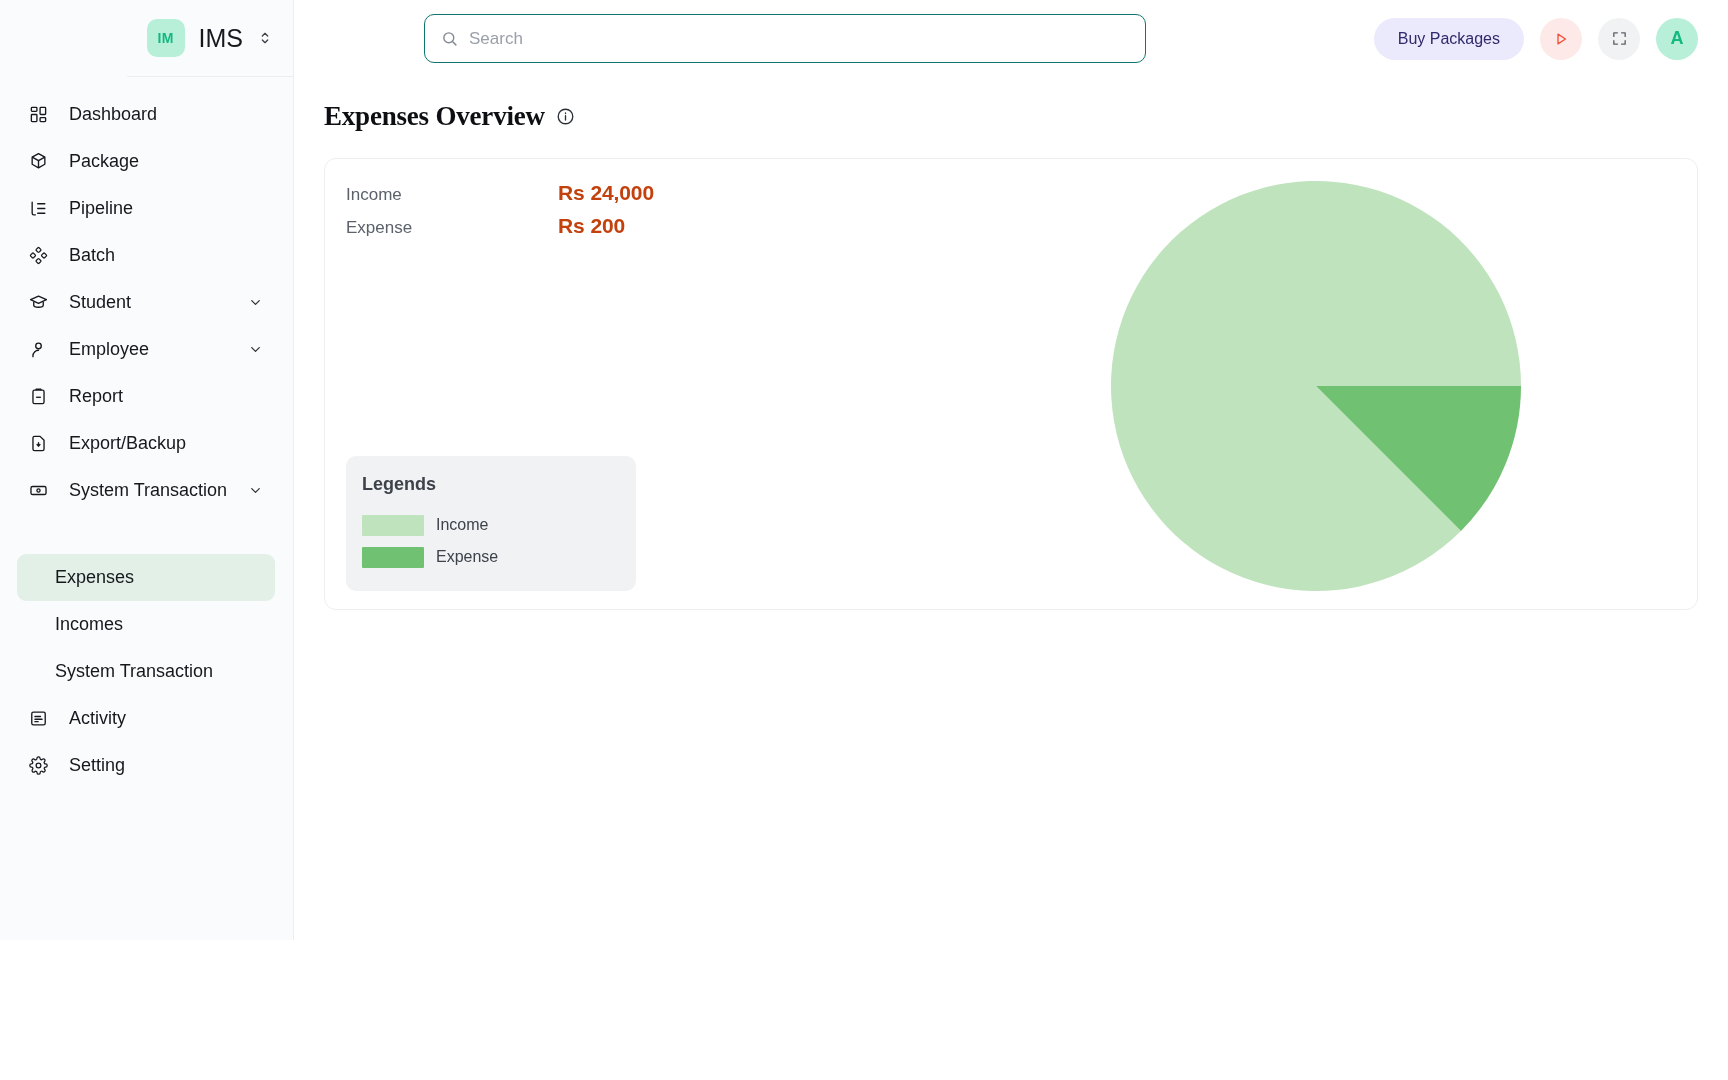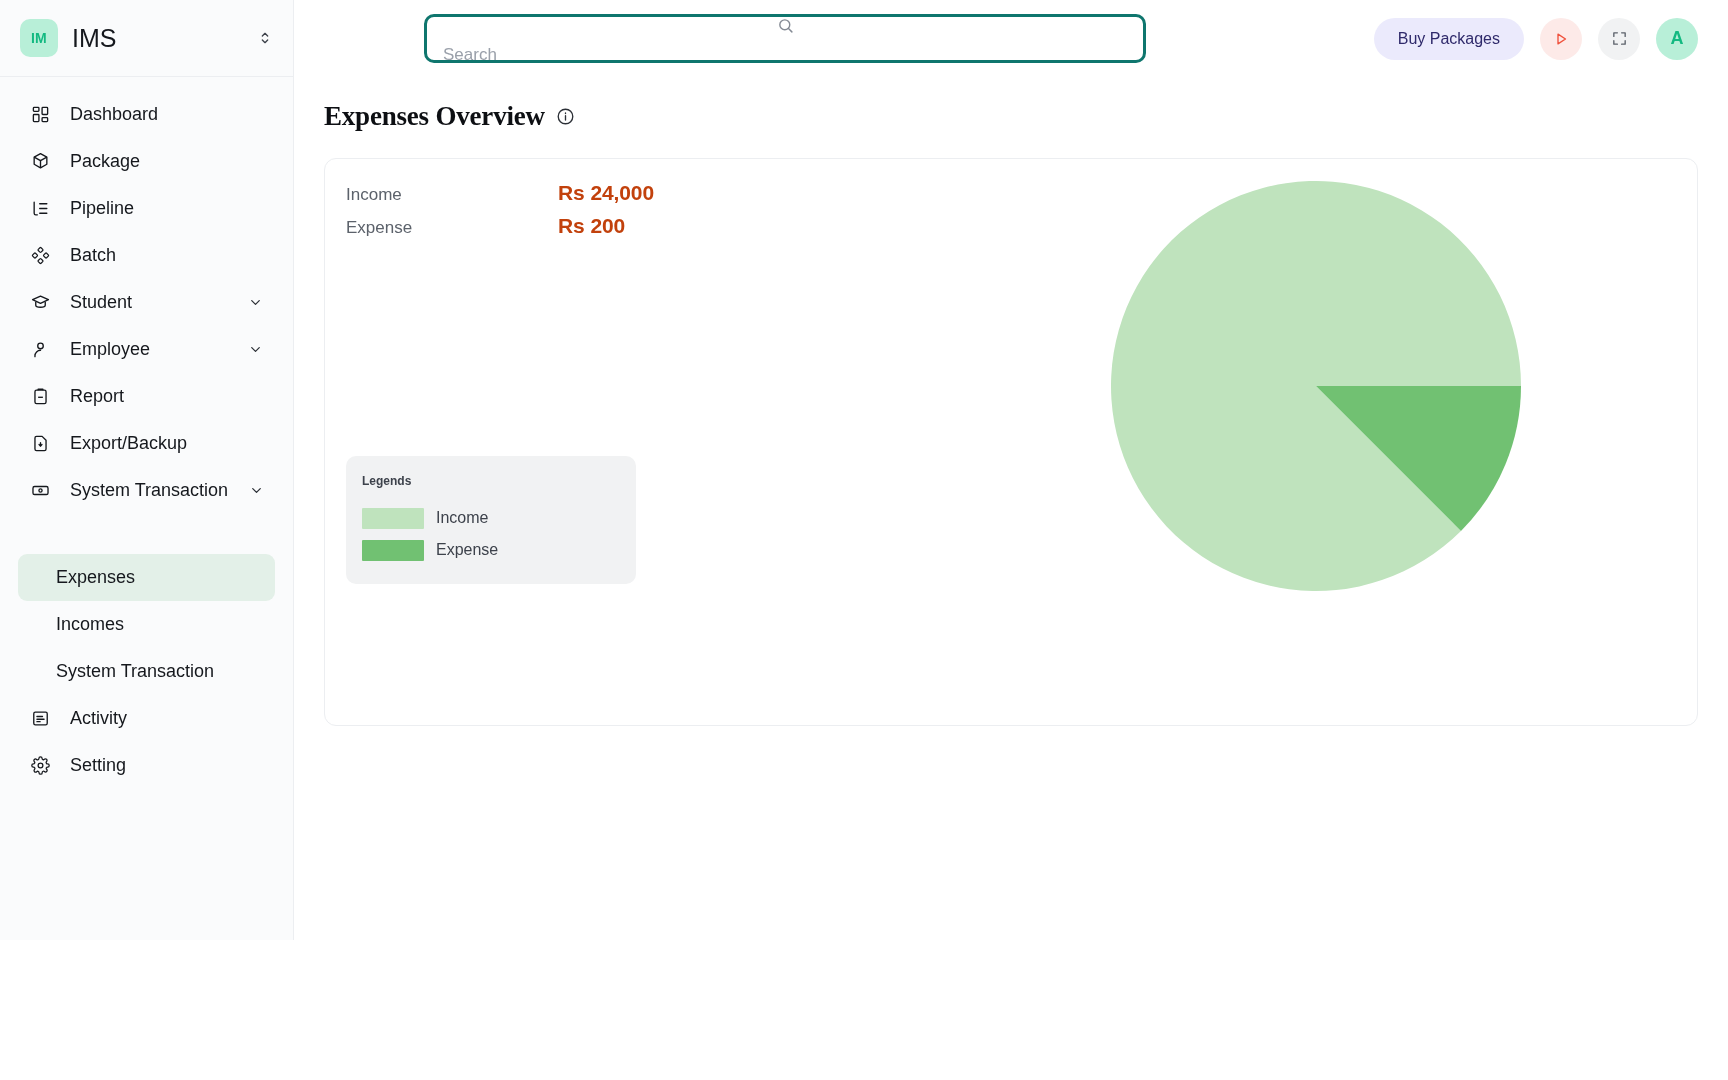--- a/index.html
+++ b/index.html
@@ -11,20 +11,21 @@
   }
   .app { display: flex; width: 1728px; height: 1080px; }
 
   
   .sidebar {
     width: 294px; height: 940px;
     background: #fafbfc;
     border-right: 1px solid #eceef1;
     display: flex; flex-direction: column;
     flex: 0 0 294px;
+    align-items: flex-end;
   }
   .brand {
     height: 77px; flex: 0 0 77px;
     display: flex; align-items: center;
     padding: 0 20px;
     border-bottom: 1px solid #eceef1;
     gap: 14px;
     cursor: pointer;
   }
   .brand-badge {
@@ -68,26 +69,25 @@
   .topbar {
     height: 77px; flex: 0 0 77px;
     display: flex; align-items: center;
     padding: 0 30px 0 0;
     gap: 12px;
   }
   .search-wrap {
     margin-left: 130px;
     width: 722px;
     height: 49px;
-    border: 3px solid #0f766e;
+    border: 1px solid #0f766e;
     border-radius: 10px;
     display: flex; align-items: center;
     padding: 0 16px; gap: 11px;
     background: #fff;
-    flex-direction: column;
   }
   .search-wrap .sico { width: 17px; height: 17px; color: #848a94; flex: 0 0 17px; display:flex;align-items:center;justify-content:center;}
   .search-input {
     border: 0; outline: 0; font-size: 17px; font-family: inherit;
     color: #15181d; width: 100%; background: transparent;
   }
   .search-input::placeholder { color: #9aa0aa; }
 
   .topbar-right { margin-left: auto; display: flex; align-items: center; gap: 16px; }
   .btn-buy {
@@ -107,37 +107,37 @@
   .round-btn.avatar { background: #b8efd8; color: #13b981; font-size: 18px; font-weight: 600; font-family: inherit; }
 
   .content { padding: 24px 30px 0 30px; flex: 1; }
   .page-title-row { display: flex; align-items: center; gap: 11px; margin-bottom: 26px; }
   .page-title { font-size: 27px; font-weight: 700; color: #0d0f13; letter-spacing: -0.2px; font-family: Liberation Serif, serif;}
   .info-icon { width: 19px; height: 19px; color: #2b2f36; display:flex;align-items:center;justify-content:center; cursor:pointer;}
 
   .card {
     border: 1px solid #eceef1;
     border-radius: 12px;
-    height: 568px;
+    height: 452px;
     position: relative;
     background: #fff;
   }
   .stats { position: absolute; left: 21px; top: 22px; width: 360px; }
   .stat-row { display: flex; align-items: baseline; height: 33px; }
   .stat-label { font-size: 17px; color: #5c626b; width: 212px; flex: 0 0 212px; }
   .stat-value { font-size: 21px; font-weight: 700; color: #c2410c; letter-spacing: -0.1px;}
 
   .legends {
     position: absolute; left: 21px; top: 297px;
     width: 290px;
     background: #f1f2f3;
     border-radius: 10px;
     padding: 18px 18px 18px 16px;
   }
-  .legends-title { font-size: 12px; font-weight: 700; color: #3d424b; margin-bottom: 14px; }
+  .legends-title { font-size: 18px; font-weight: 700; color: #3d424b; margin-bottom: 14px; }
   .legend-row { display: flex; align-items: center; gap: 12px; height: 32px; }
   .legend-swatch { width: 62px; height: 21px; flex: 0 0 62px; border-radius: 1px; }
   .legend-label { font-size: 16px; color: #3d424b; }
 
   .pie-wrap {
     position: absolute; right: 176px; top: 22px;
     width: 410px; height: 410px;
   }
 </style>
 </head>

